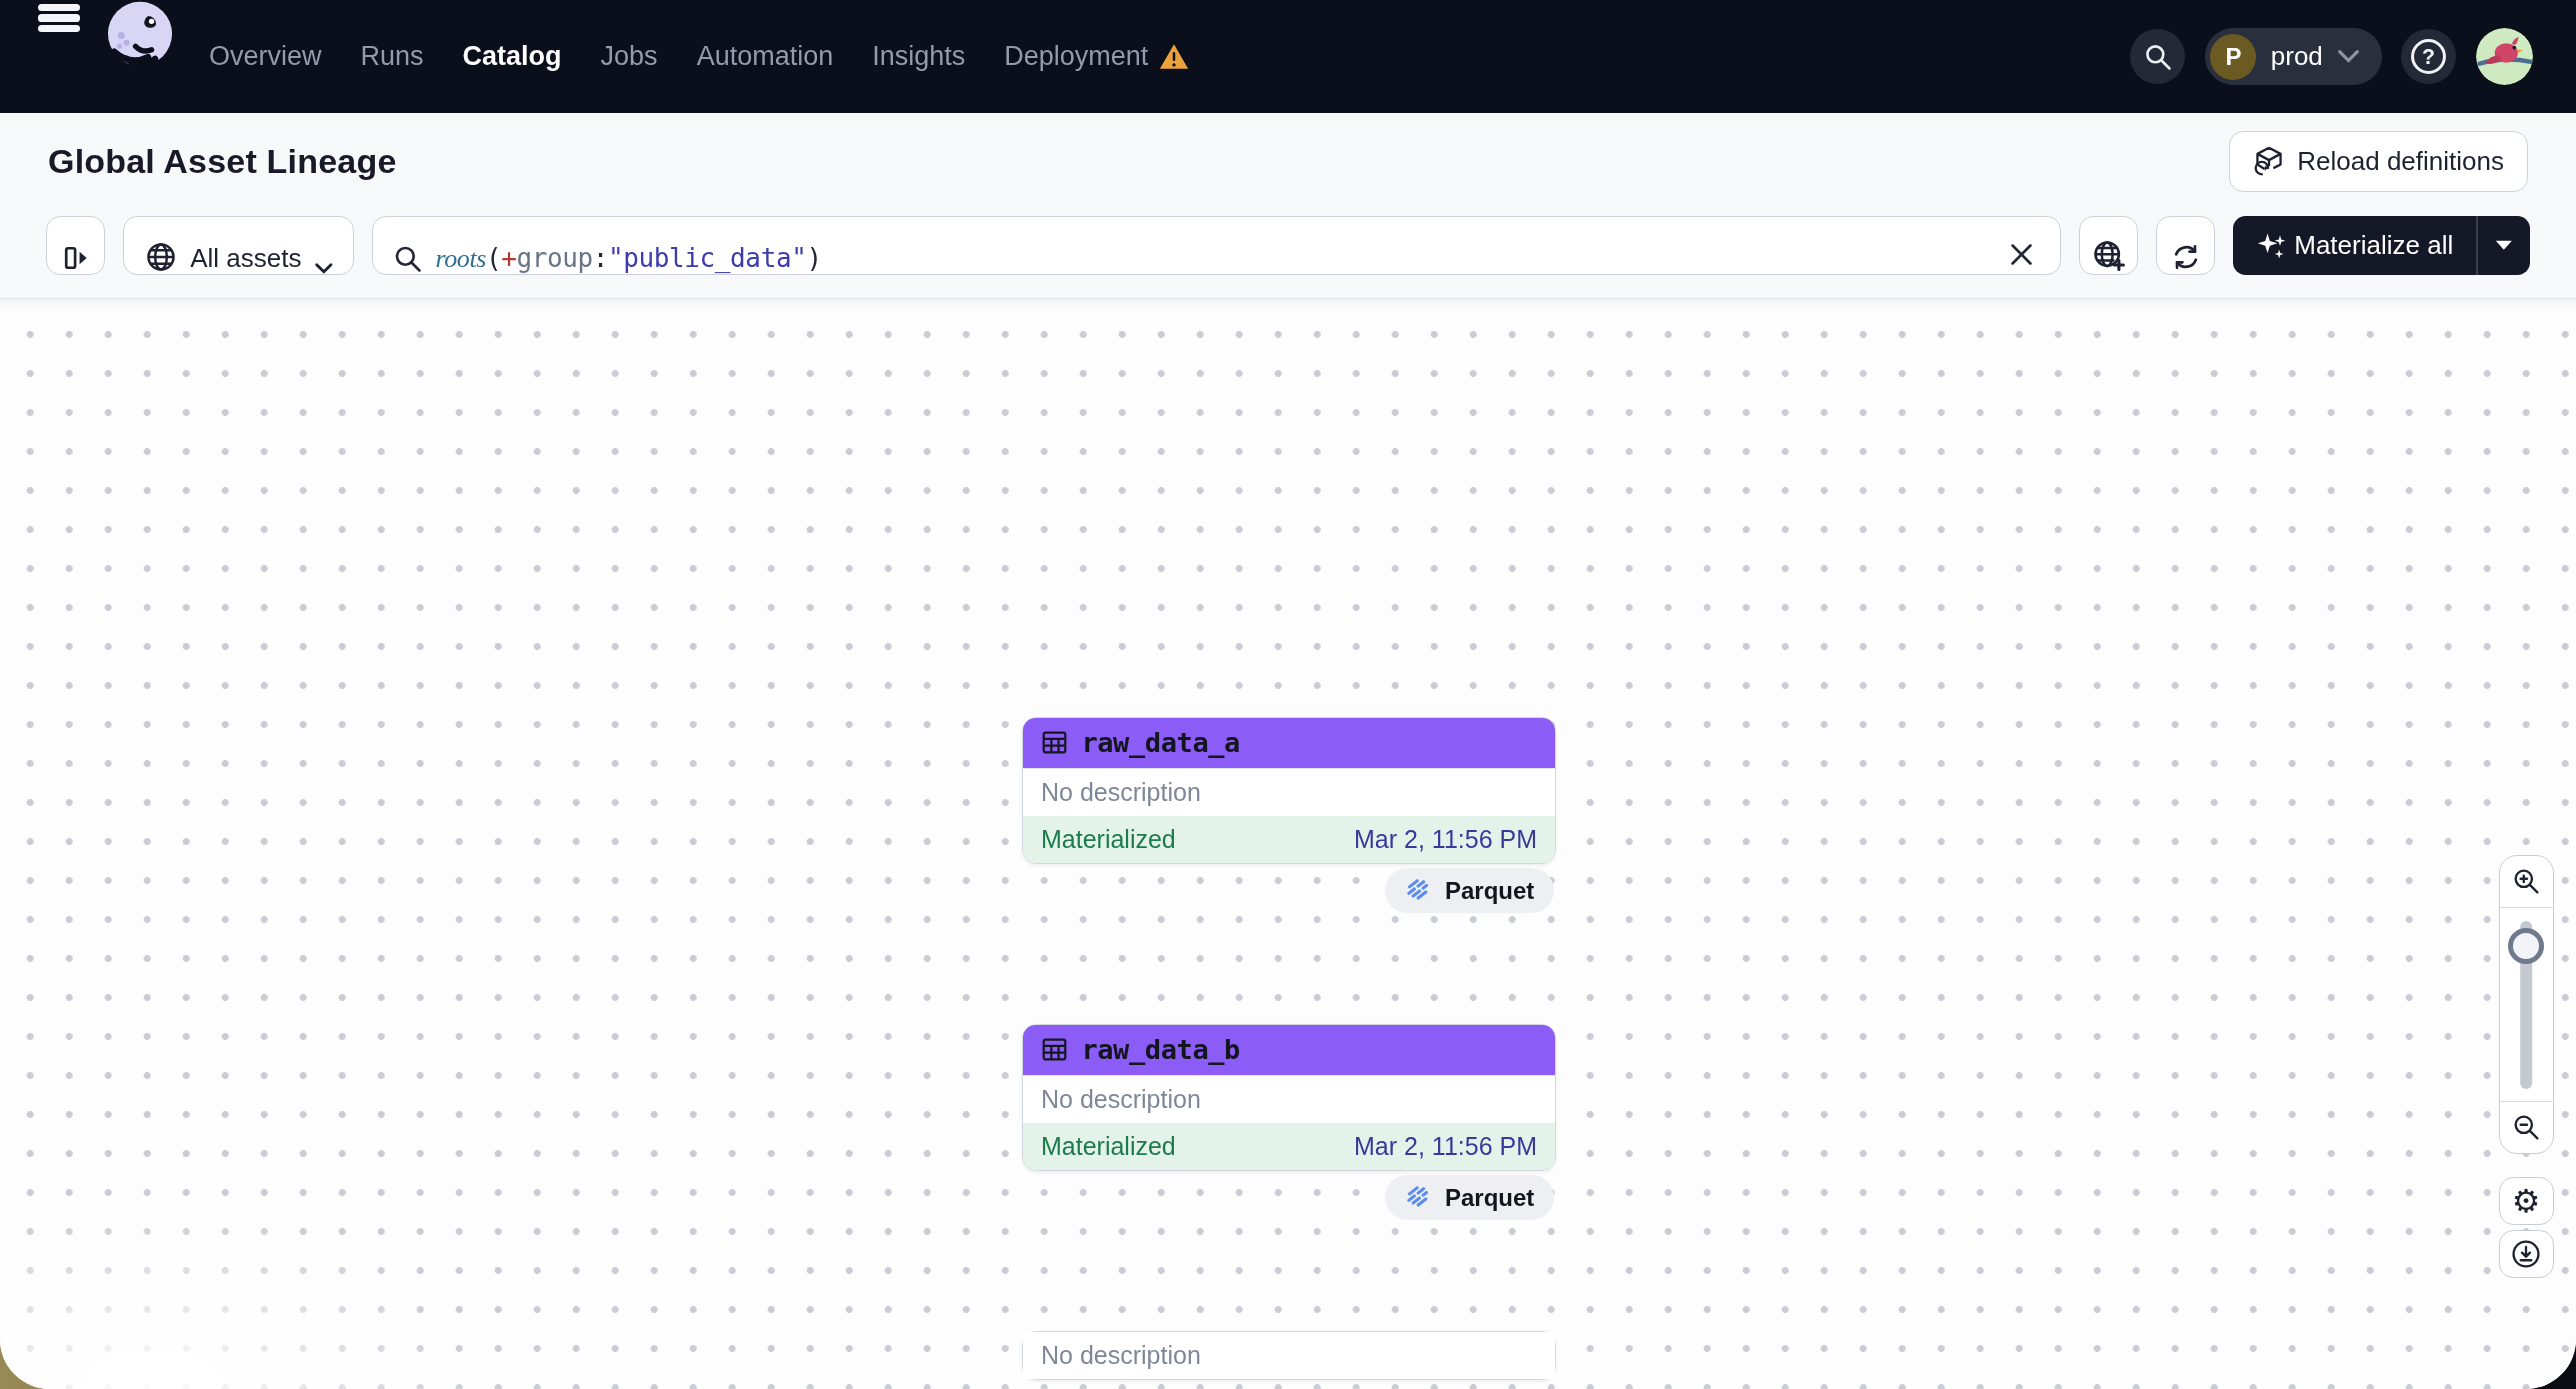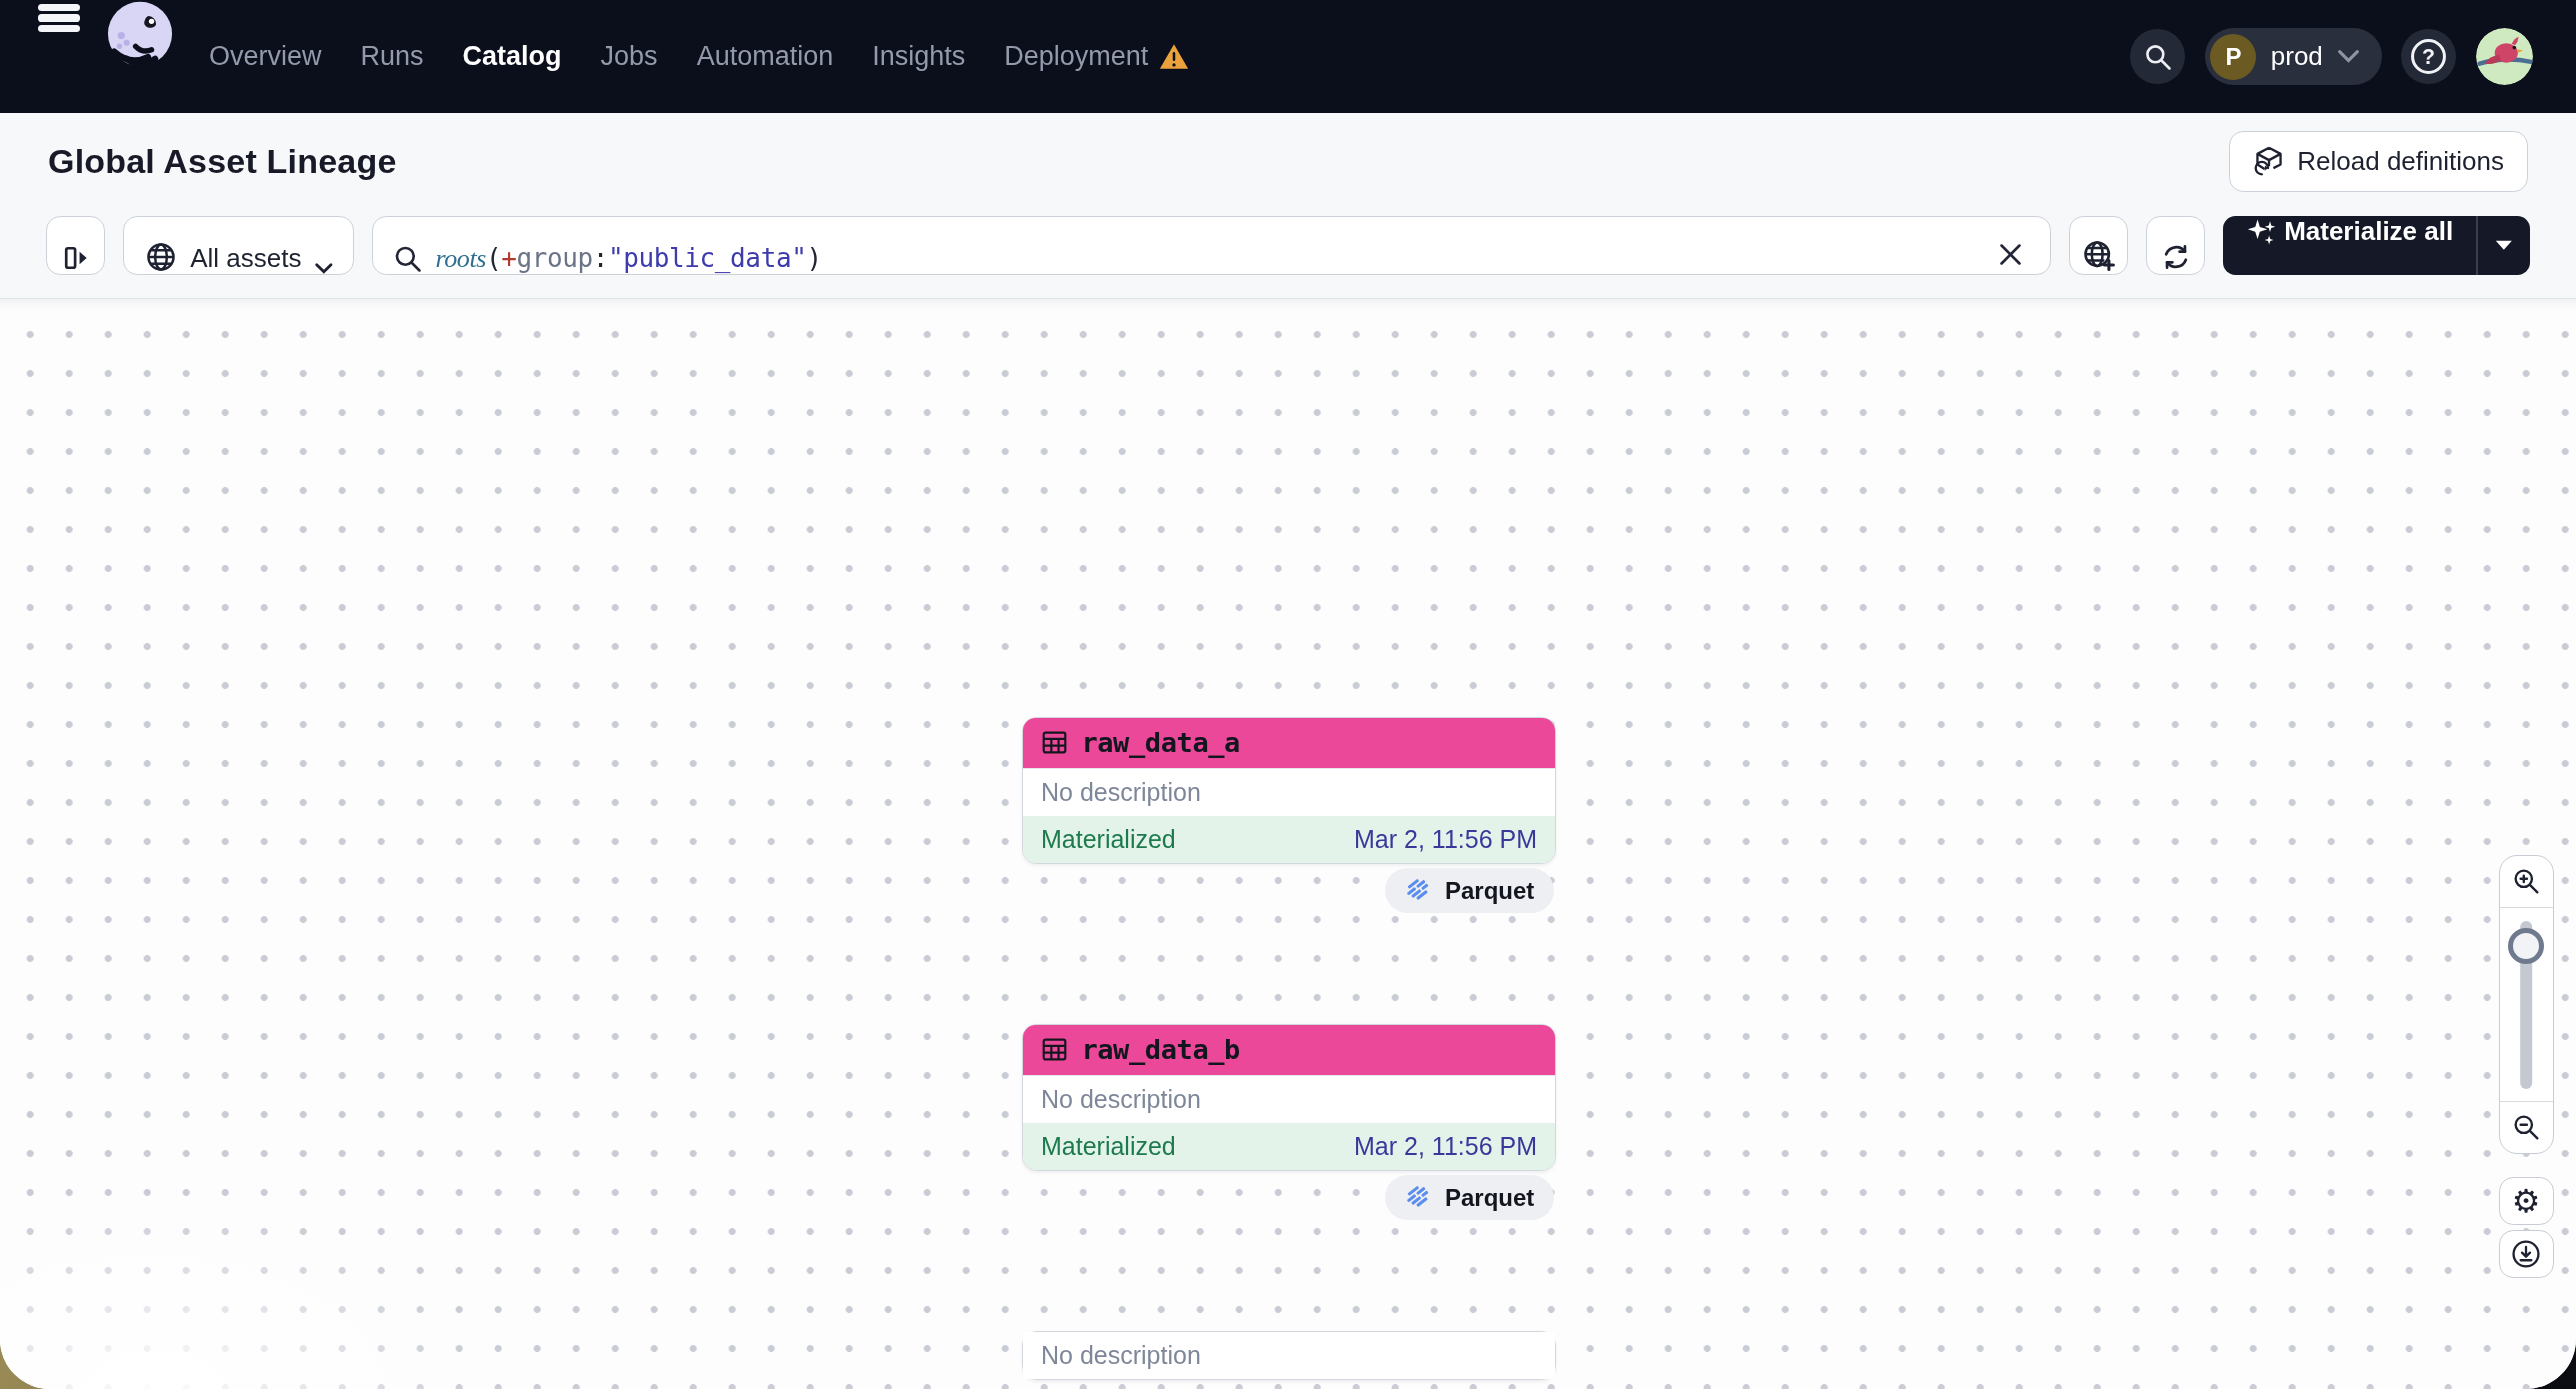--- a/index.html
+++ b/index.html
@@ -50,37 +50,37 @@
   .query { font-family:"DejaVu Sans Mono", monospace; font-size:26px; letter-spacing:-0.4px; white-space:pre; }
   .q-fn  { color:#2f6f8f; font-style:italic;font-family:Liberation Serif, serif; }
   .q-p   { color:#232635; }
   .q-op  { color:#b03a2e; }
   .q-key { color:#6b7487; }
   .q-str { color:#3d3bad; }
   .clear-btn { margin-left:auto; width:39px; height:39px; display:flex; align-items:center;
     justify-content:center; cursor:pointer; border-radius:7.2px; }
   .materialize { height:59px; border-radius:12.5px; background:#151927; color:#fff; display:flex;
     align-items:stretch; overflow:hidden; cursor:pointer; flex:0 0 auto; }
-  .mat-main { display:flex; align-items:flex-start; gap:6px; padding:0 23px; font-size:26px; font-weight:700; }
+  .mat-main { display:flex; align-items:center; gap:6px; padding:0 23px; font-size:26px; font-weight:400; }
   .mat-divider { width:1.8px; background:#3a3f50; }
   .mat-caret { width:52px; display:flex; align-items:center; justify-content:center; }
 
   
   .canvas { position:relative; flex:1 1 auto; background:#fdfdfe; overflow:hidden;
     box-shadow:inset 0 14.3px 14.3px -14.3px rgba(20,24,40,.10); }
   .dots { position:absolute; inset:0;
     background-image:radial-gradient(circle, #c9ccd4 3.1px, transparent 3.8px);
     background-size:39px 39px; background-position:10.7px 16px; }
   .vignette { position:absolute; inset:0; pointer-events:none;
     background:radial-gradient(465px 268px at 6% 100%, rgba(255,255,255,.96), rgba(255,255,255,0) 70%); }
 
   .node { position:absolute; left:1022px; width:534px; background:#fff;
     border:1.8px solid #d2d6dd; border-radius:14.3px; box-shadow:0 1.8px 3.6px rgba(16,24,40,.06); cursor:pointer; }
   .node-a { top:418px; } .node-b { top:725px; } .node-c { top:1032px; }
-  .node-header { background:#ec4899; border-bottom:1.8px solid #e3e6ea; border-radius:12.5px 12.5px 0 0;
+  .node-header { background:#8b5cf6; border-bottom:1.8px solid #e3e6ea; border-radius:12.5px 12.5px 0 0;
     padding:9.8px 18px; display:flex; align-items:center; gap:13.4px; }
   .node-name { font-family:"DejaVu Sans Mono", monospace; font-size:27px; font-weight:700;
     color:#14161f; line-height:30px; letter-spacing:-0.4px; }
   .node-desc { padding:9px 18px; font-size:25px; color:#7e8799; line-height:29px; background:#fff; }
   .node-status { background:var(--status-bg,#e4f3ea); padding:9px 18px; display:flex; align-items:center;
     justify-content:space-between; border-radius:0 0 12.5px 12.5px; line-height:29px; }
   .status-label { font-size:25px; color:var(--status-green,#1c7a4d); }
   .status-time { font-size:25px; color:var(--timestamp-blue,#39389b); cursor:pointer; }
 
   .badge { position:absolute; right:1022px; height:45px; background:#edeff3; border-radius:23px;

